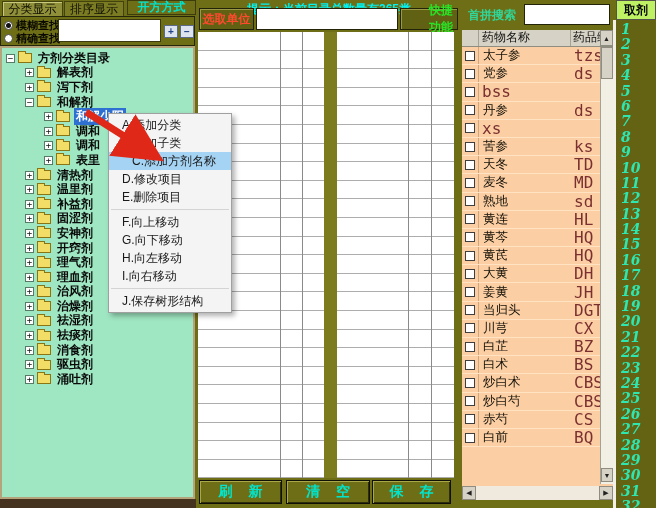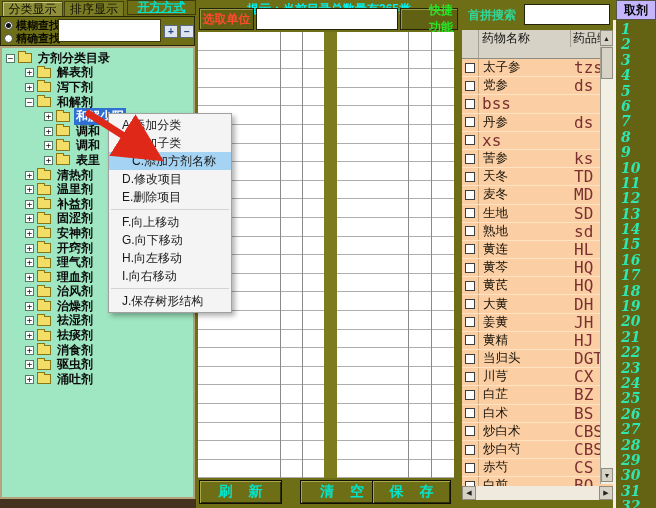--- a/index.html
+++ b/index.html
@@ -8,21 +8,21 @@
 
   
   .tab{position:absolute;top:1px;height:15px;font-size:12px;color:#101000;
        display:flex;align-items:center;justify-content:center;
        border:1px solid #43430e;border-bottom:none;box-sizing:border-box;}
   #tab-cls{left:2px;width:61px;background:#90903a;box-shadow:inset 1px 1px 0 #c9c97e;}
   #tab-sort{left:64px;width:60px;background:#7b7b24;}
   #btn-kaifang{position:absolute;left:127px;top:0;width:69px;height:15px;
        background:#6e6e17;color:#00e2cc;font-weight:bold;font-size:12px;
        display:flex;align-items:center;justify-content:center;
-       border:1px solid #3c3c0c;box-sizing:border-box;text-decoration:underline;}
+       border:1px solid #3c3c0c;box-sizing:border-box;}
 
   #search-box{position:absolute;left:0;top:16px;width:195px;height:30px;
        border:1px solid #26260a;background:#6e6e17;box-sizing:border-box;}
   .radio-row{position:absolute;left:3px;display:flex;align-items:center;height:13px;}
   .radio{width:9px;height:9px;border-radius:50%;background:#fff;border:1px solid #444;
        box-sizing:border-box;margin-right:3px;position:relative;}
   .radio.on::after{content:"";position:absolute;left:1px;top:1px;width:5px;height:5px;
        border-radius:50%;background:#111;}
   .radio-label{font-size:11px;color:#0a0a00;font-weight:bold;white-space:nowrap;}
   #find-input{position:absolute;left:57px;top:2px;width:103px;height:23px;
@@ -62,33 +62,33 @@
        background-image:repeating-linear-gradient(to bottom,#fff 0 17.6px,#adadad 17.6px 18.6px);}
   #grid-left{left:198px;width:126px;}
   #grid-right{left:337px;width:117px;}
   .vline{position:absolute;top:0;bottom:0;width:1px;background:#8a8a8a;}
   #grid-divider{position:absolute;left:324px;top:32px;width:13px;height:446px;background:#7c7c1e;}
 
   .obtn{position:absolute;top:480px;height:24px;background:#6e6e17;
        border:1px solid #101006;box-shadow:inset 1px 1px 0 #a8a848,inset -1px -1px 0 #2e2e0a;
        box-sizing:border-box;color:#00e5cc;font-weight:bold;font-size:14px;letter-spacing:6px;
        display:flex;align-items:center;justify-content:center;padding-left:6px;}
-  #btn-refresh{left:199px;width:83px;} #btn-clear{left:300px;width:84px;} #btn-save{left:372px;width:79px;}
+  #btn-refresh{left:199px;width:83px;} #btn-clear{left:286px;width:84px;} #btn-save{left:372px;width:79px;}
 
   
   #pinyin-label{position:absolute;left:468px;top:7px;color:#2fd89a;font-size:12px;font-weight:bold;}
   #pinyin-input{position:absolute;left:524px;top:4px;width:86px;height:21px;background:#fff;
        border:1px solid #23230a;box-sizing:border-box;padding:0 2px;font-size:12px;}
-  #take-btn{position:absolute;left:616px;top:0;width:40px;height:20px;background:#c4b5fd;
+  #take-btn{position:absolute;left:616px;top:0;width:40px;height:20px;background:#bef264;
        border:1px solid #55544a;box-sizing:border-box;color:#000;font-size:12px;font-weight:bold;
        display:flex;align-items:center;justify-content:center;}
 
   #herb-table{position:absolute;left:462px;top:30px;width:151px;height:456px;background:#fbcfa3;overflow:hidden;}
-  #herb-header{position:relative;height:29px;background:#d6d2c6;border-bottom:1px solid #8f8c80;
-       display:flex;align-items:flex-start;font-size:12px;color:#111;box-sizing:border-box;}
+  #herb-header{position:relative;height:17px;background:#d6d2c6;border-bottom:1px solid #8f8c80;
+       display:flex;align-items:flex-end;font-size:12px;color:#111;box-sizing:border-box;}
   .hc0{width:16px;align-self:stretch;border-right:1px solid #a5a295;}
   .hc1{width:92px;padding-left:3px;box-sizing:border-box;border-right:1px solid #a5a295;}
   .hc2{flex:1;padding-left:2px;white-space:nowrap;overflow:hidden;}
   #sort-btn{position:absolute;right:0;top:0;width:13px;height:16px;background:#d6d2c6;
        border:1px solid #8f8c80;box-sizing:border-box;font-size:7px;color:#222;
        display:flex;align-items:center;justify-content:center;}
   .hrow{height:18.2px;display:flex;align-items:center;border-bottom:1px solid #ffe3c2;box-sizing:border-box;}
   .cbxcol{width:16px;align-self:stretch;display:flex;align-items:center;justify-content:center;
        border-right:1px solid #cfa87a;flex:none;}
   .cbx{width:10px;height:10px;background:#fff;border:1px solid #3e3e3e;box-sizing:border-box;}
@@ -350,27 +350,20 @@
           <div class="cbxcol">
             <span class="cbx"></span>
           </div>
           <span class="hname">麦冬</span>
           <span class="hcode">MD</span>
         </div>
         <div class="hrow">
           <div class="cbxcol">
             <span class="cbx"></span>
           </div>
-          <span class="hname">生地</span>
-          <span class="hcode">SD</span>
-        </div>
-        <div class="hrow">
-          <div class="cbxcol">
-            <span class="cbx"></span>
-          </div>
           <span class="hname">熟地</span>
           <span class="hcode">sd</span>
         </div>
         <div class="hrow">
           <div class="cbxcol">
             <span class="cbx"></span>
           </div>
           <span class="hname">黄连</span>
           <span class="hcode">HL</span>
         </div>
@@ -394,27 +387,20 @@
           </div>
           <span class="hname">大黄</span>
           <span class="hcode">DH</span>
         </div>
         <div class="hrow">
           <div class="cbxcol">
             <span class="cbx"></span>
           </div>
           <span class="hname">姜黄</span>
           <span class="hcode">JH</span>
-        </div>
-        <div class="hrow">
-          <div class="cbxcol">
-            <span class="cbx"></span>
-          </div>
-          <span class="hname">黄精</span>
-          <span class="hcode">HJ</span>
         </div>
         <div class="hrow">
           <div class="cbxcol">
             <span class="cbx"></span>
           </div>
           <span class="hname">当归头</span>
           <span class="hcode">DGT</span>
         </div>
         <div class="hrow">
           <div class="cbxcol">

